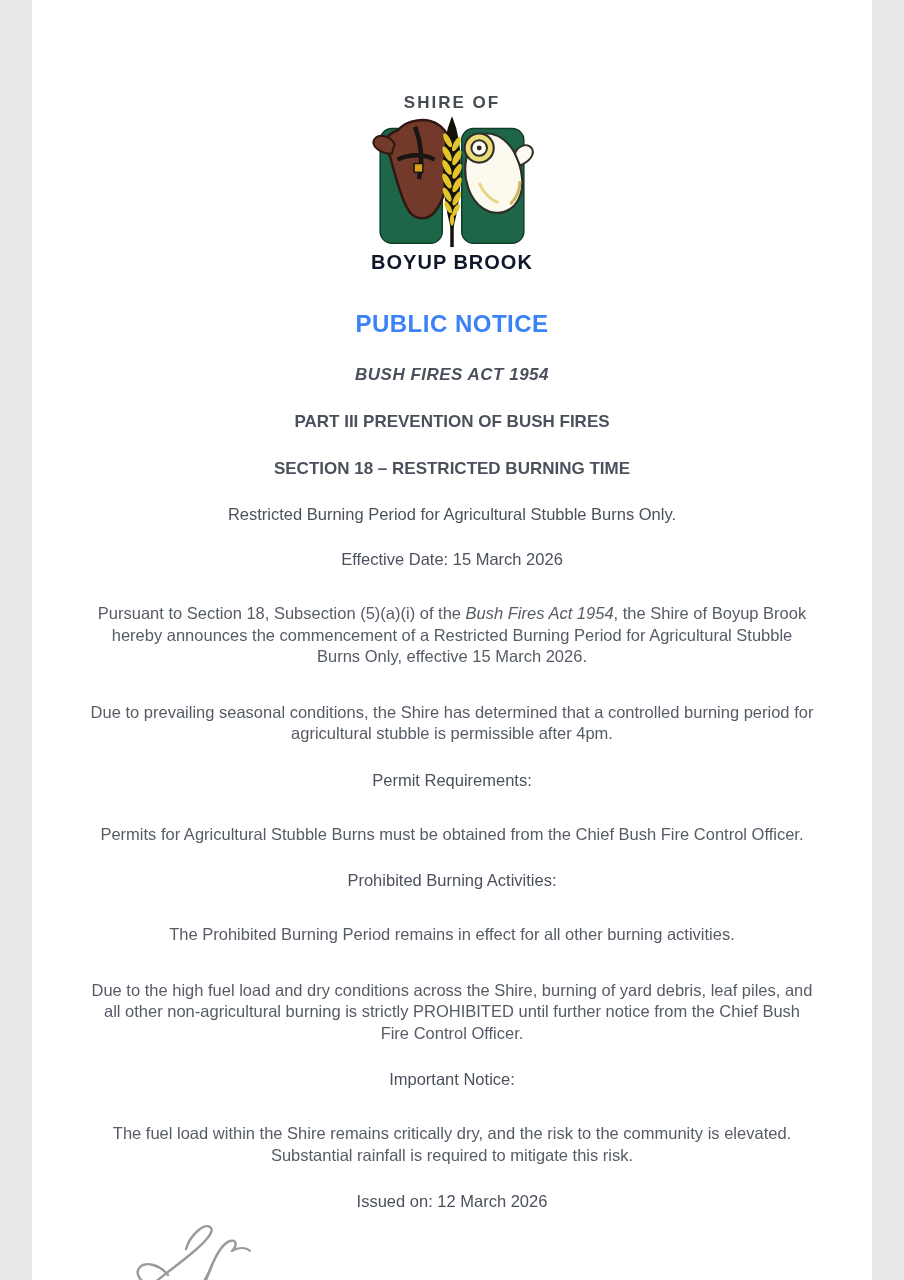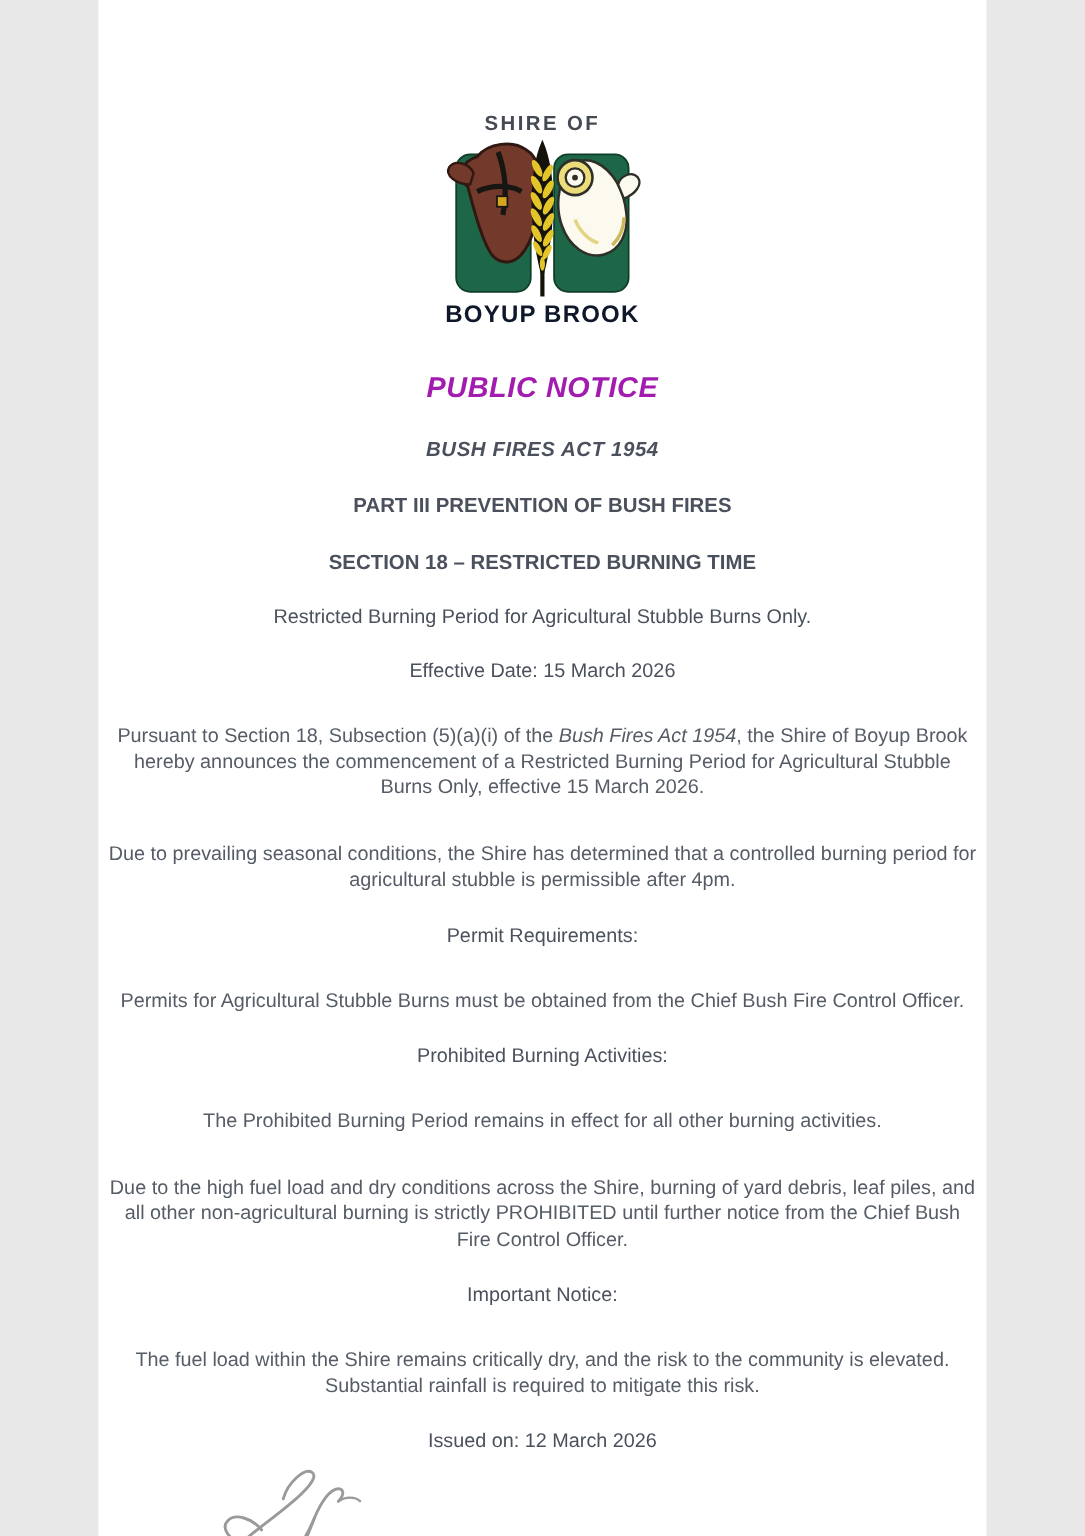--- a/index.html
+++ b/index.html
@@ -1,19 +1,19 @@
 <!DOCTYPE html>
 <html><head>
 <meta charset="utf-8">
 <style>
   * { margin: 0; padding: 0; box-sizing: border-box; }
   html, body { background: #e8e8e8; }
   .page {
     position: relative;
-    width: 740px;
+    width: 840px;
     height: 1280px;
     margin: 0 auto;
     background: #ffffff;
     font-family: "Liberation Sans", sans-serif;
     color: #535964;
     overflow: hidden;
   }
   .content {
     padding-top: 93px;
     text-align: center;
@@ -32,22 +32,21 @@
     font-weight: bold;
     letter-spacing: 1px;
     color: #0f172a;
   }
   
   .h-title {
     margin-top: 36px;
     font-size: 24px;
     font-weight: bold;
     letter-spacing: 0.5px;
-    color: #a21caf;
-    font-style: italic;
+    color: #3b82f6;
   }
   .h-sub {
     margin-top: 27px;
     font-size: 17px;
     font-weight: bold;
     color: #4b515c;
   }
   .h-sub.italic { font-style: italic; letter-spacing: 0.5px; }
   .h-small {
     margin-top: 26px;

